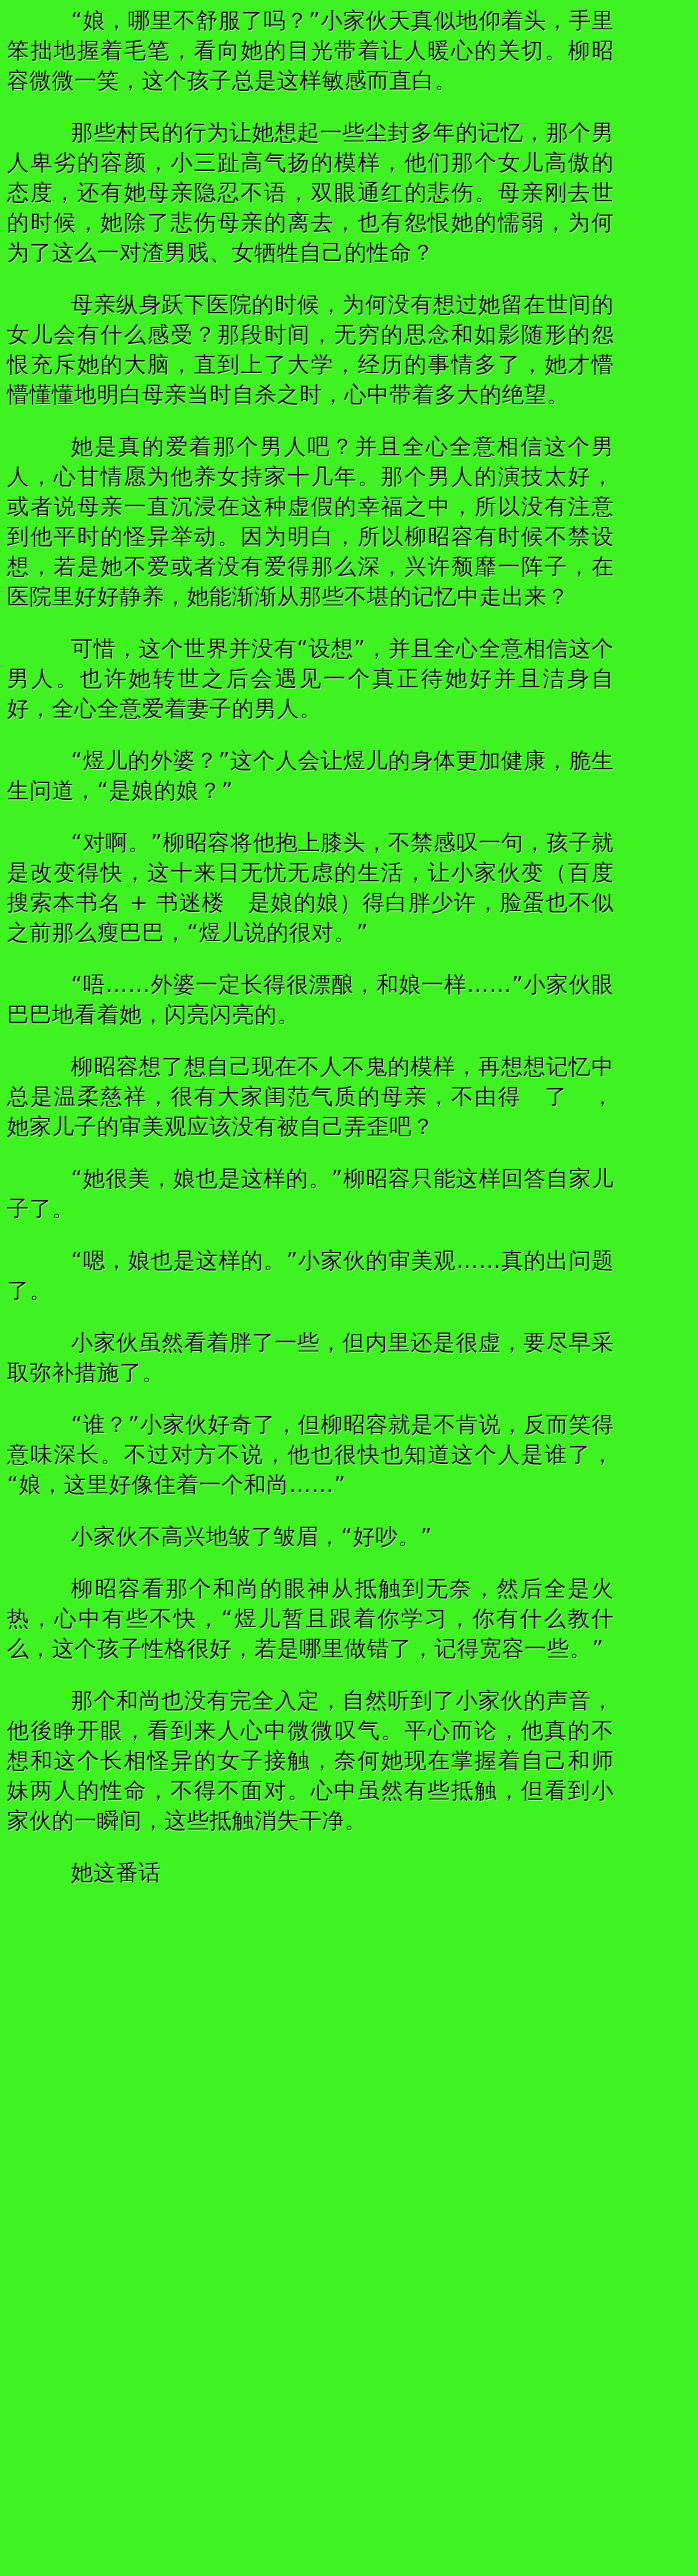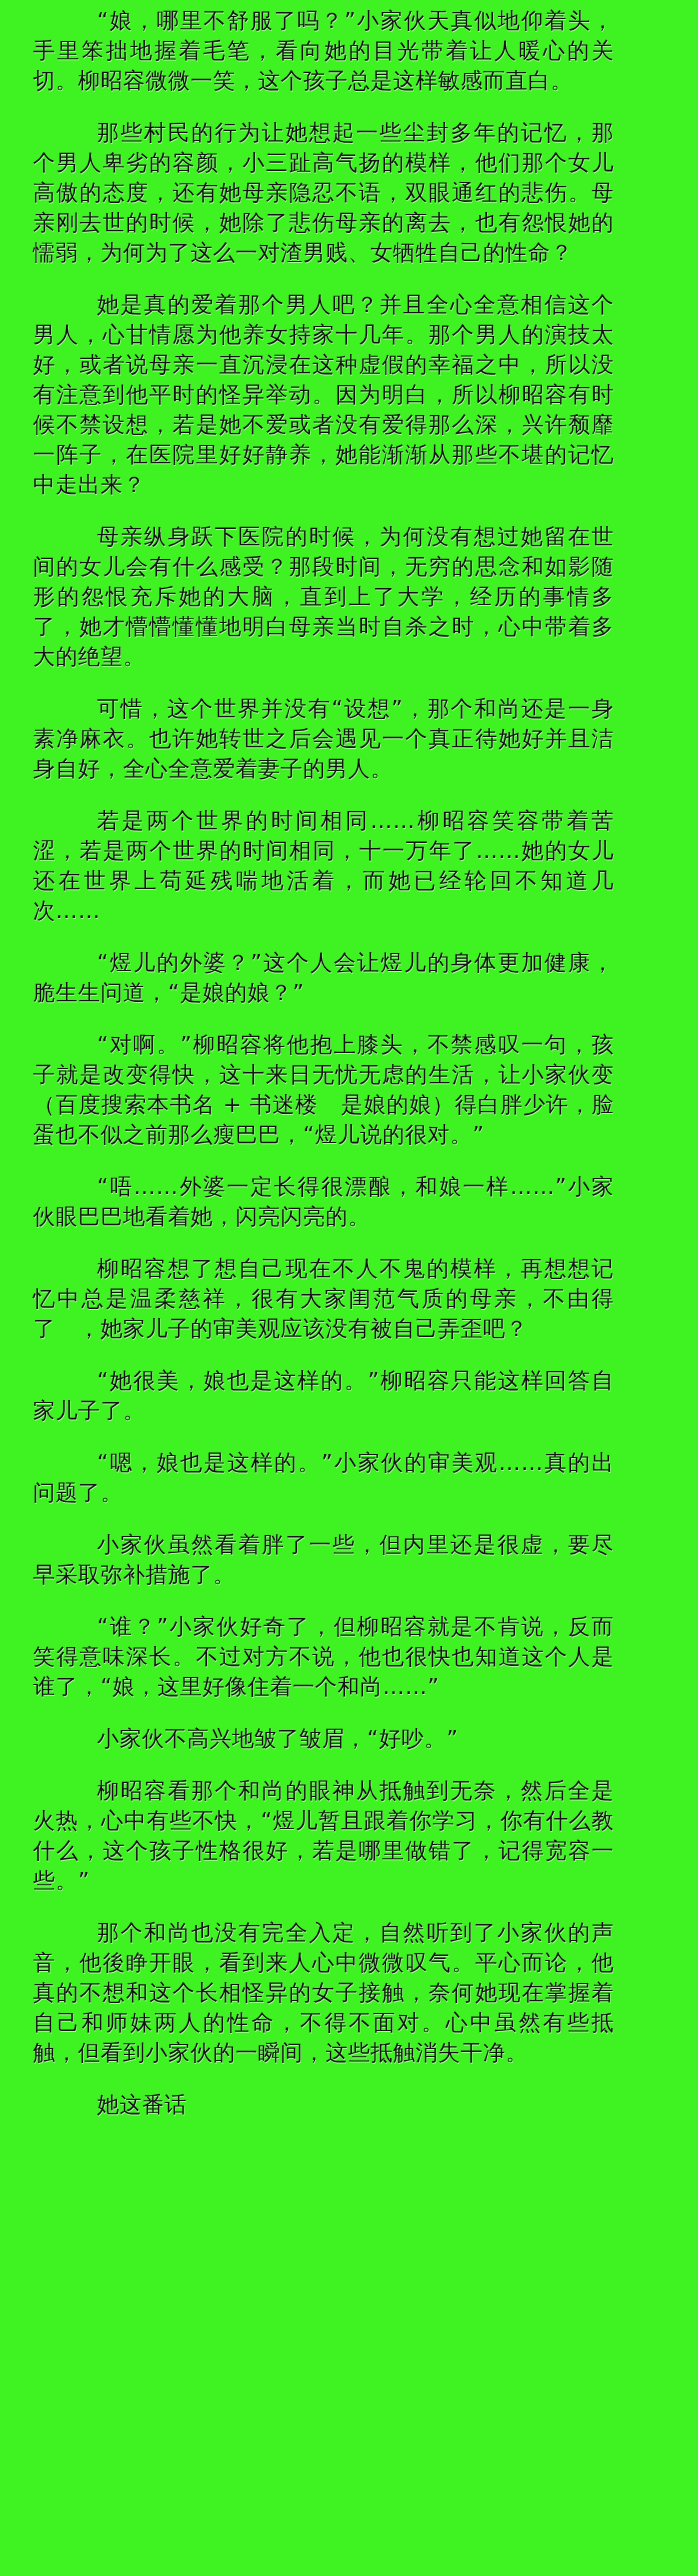--- a/index.html
+++ b/index.html
@@ -10,21 +10,21 @@
   body {
     width: 699px;
     min-height: 2576px;
     background: #3EF321;
     font-family: "DejaVu Sans", sans-serif;
   }
   .page {
     box-sizing: border-box;
     width: 634px;
     min-height: 2576px;
-    padding: 6px 20px 70px 33px;
+    padding: 6px 20px 70px 7px;
   }
   .novel-text p {
     margin: 0 0 22px 0;
     color: #141414;
     font-size: 22px;
     line-height: 30px;
     text-align: justify;
     text-indent: 64px;
     letter-spacing: 0.5px;
     word-break: break-all;
@@ -36,24 +36,23 @@
     margin-bottom: 4px;
   }
 </style>
 </head>
 <body style="background: rgb(62, 243, 33);">
 
 <main class="page">
   <article class="novel-text">
     <p>“娘，哪里不舒服了吗？”小家伙天真似地仰着头，手里笨拙地握着毛笔，看向她的目光带着让人暖心的关切。柳昭容微微一笑，这个孩子总是这样敏感而直白。</p>
     <p>那些村民的行为让她想起一些尘封多年的记忆，那个男人卑劣的容颜，小三趾高气扬的模样，他们那个女儿高傲的态度，还有她母亲隐忍不语，双眼通红的悲伤。母亲刚去世的时候，她除了悲伤母亲的离去，也有怨恨她的懦弱，为何为了这么一对渣男贱、女牺牲自己的性命？</p>
+    <p>母亲纵身跃下医院的时候，为何没有想过她留在世间的女儿会有什么感受？那段时间，无穷的思念和如影随形的怨恨充斥她的大脑，直到上了大学，经历的事情多了，她才懵懵懂懂地明白母亲当时自杀之时，心中带着多大的绝望。</p>
     <p>她是真的爱着那个男人吧？并且全心全意相信这个男人，心甘情愿为他养女持家十几年。那个男人的演技太好，或者说母亲一直沉浸在这种虚假的幸福之中，所以没有注意到他平时的怪异举动。因为明白，所以柳昭容有时候不禁设想，若是她不爱或者没有爱得那么深，兴许颓靡一阵子，在医院里好好静养，她能渐渐从那些不堪的记忆中走出来？</p>
-    <p>母亲纵身跃下医院的时候，为何没有想过她留在世间的女儿会有什么感受？那段时间，无穷的思念和如影随形的怨恨充斥她的大脑，直到上了大学，经历的事情多了，她才懵懵懂懂地明白母亲当时自杀之时，心中带着多大的绝望。</p>
-    <p>可惜，这个世界并没有“设想”，那个和尚还是一身素净麻衣。也许她转世之后会遇见一个真正待她好并且洁身自好，全心全意爱着妻子的男人。</p>
-    <p>若是两个世界的时间相同……柳昭容笑容带着苦涩，若是两个世界的时间相同，十一万年了……她的女儿还在世界上苟延残喘地活着，而她已经轮回不知道几次……</p>
+    <p>可惜，这个世界并没有“设想”，并且全心全意相信这个男人。也许她转世之后会遇见一个真正待她好并且洁身自好，全心全意爱着妻子的男人。</p>
     <p>“煜儿的外婆？”这个人会让煜儿的身体更加健康，脆生生问道，“是娘的娘？”</p>
     <p>“对啊。”柳昭容将他抱上膝头，不禁感叹一句，孩子就是改变得快，这十来日无忧无虑的生活，让小家伙变（百度搜索本书名 + 书迷楼　是娘的娘）得白胖少许，脸蛋也不似之前那么瘦巴巴，“煜儿说的很对。”</p>
     <p>“唔……外婆一定长得很漂酿，和娘一样……”小家伙眼巴巴地看着她，闪亮闪亮的。</p>
     <p>柳昭容想了想自己现在不人不鬼的模样，再想想记忆中总是温柔慈祥，很有大家闺范气质的母亲，不由得　了　，她家儿子的审美观应该没有被自己弄歪吧？</p>
     <p>“她很美，娘也是这样的。”柳昭容只能这样回答自家儿子了。</p>
     <p>“嗯，娘也是这样的。”小家伙的审美观……真的出问题了。</p>
     <p>小家伙虽然看着胖了一些，但内里还是很虚，要尽早采取弥补措施了。</p>
     <p>“谁？”小家伙好奇了，但柳昭容就是不肯说，反而笑得意味深长。不过对方不说，他也很快也知道这个人是谁了，“娘，这里好像住着一个和尚……”</p>
     <p>小家伙不高兴地皱了皱眉，“好吵。”</p>
     <p>柳昭容看那个和尚的眼神从抵触到无奈，然后全是火热，心中有些不快，“煜儿暂且跟着你学习，你有什么教什么，这个孩子性格很好，若是哪里做错了，记得宽容一些。”</p>

